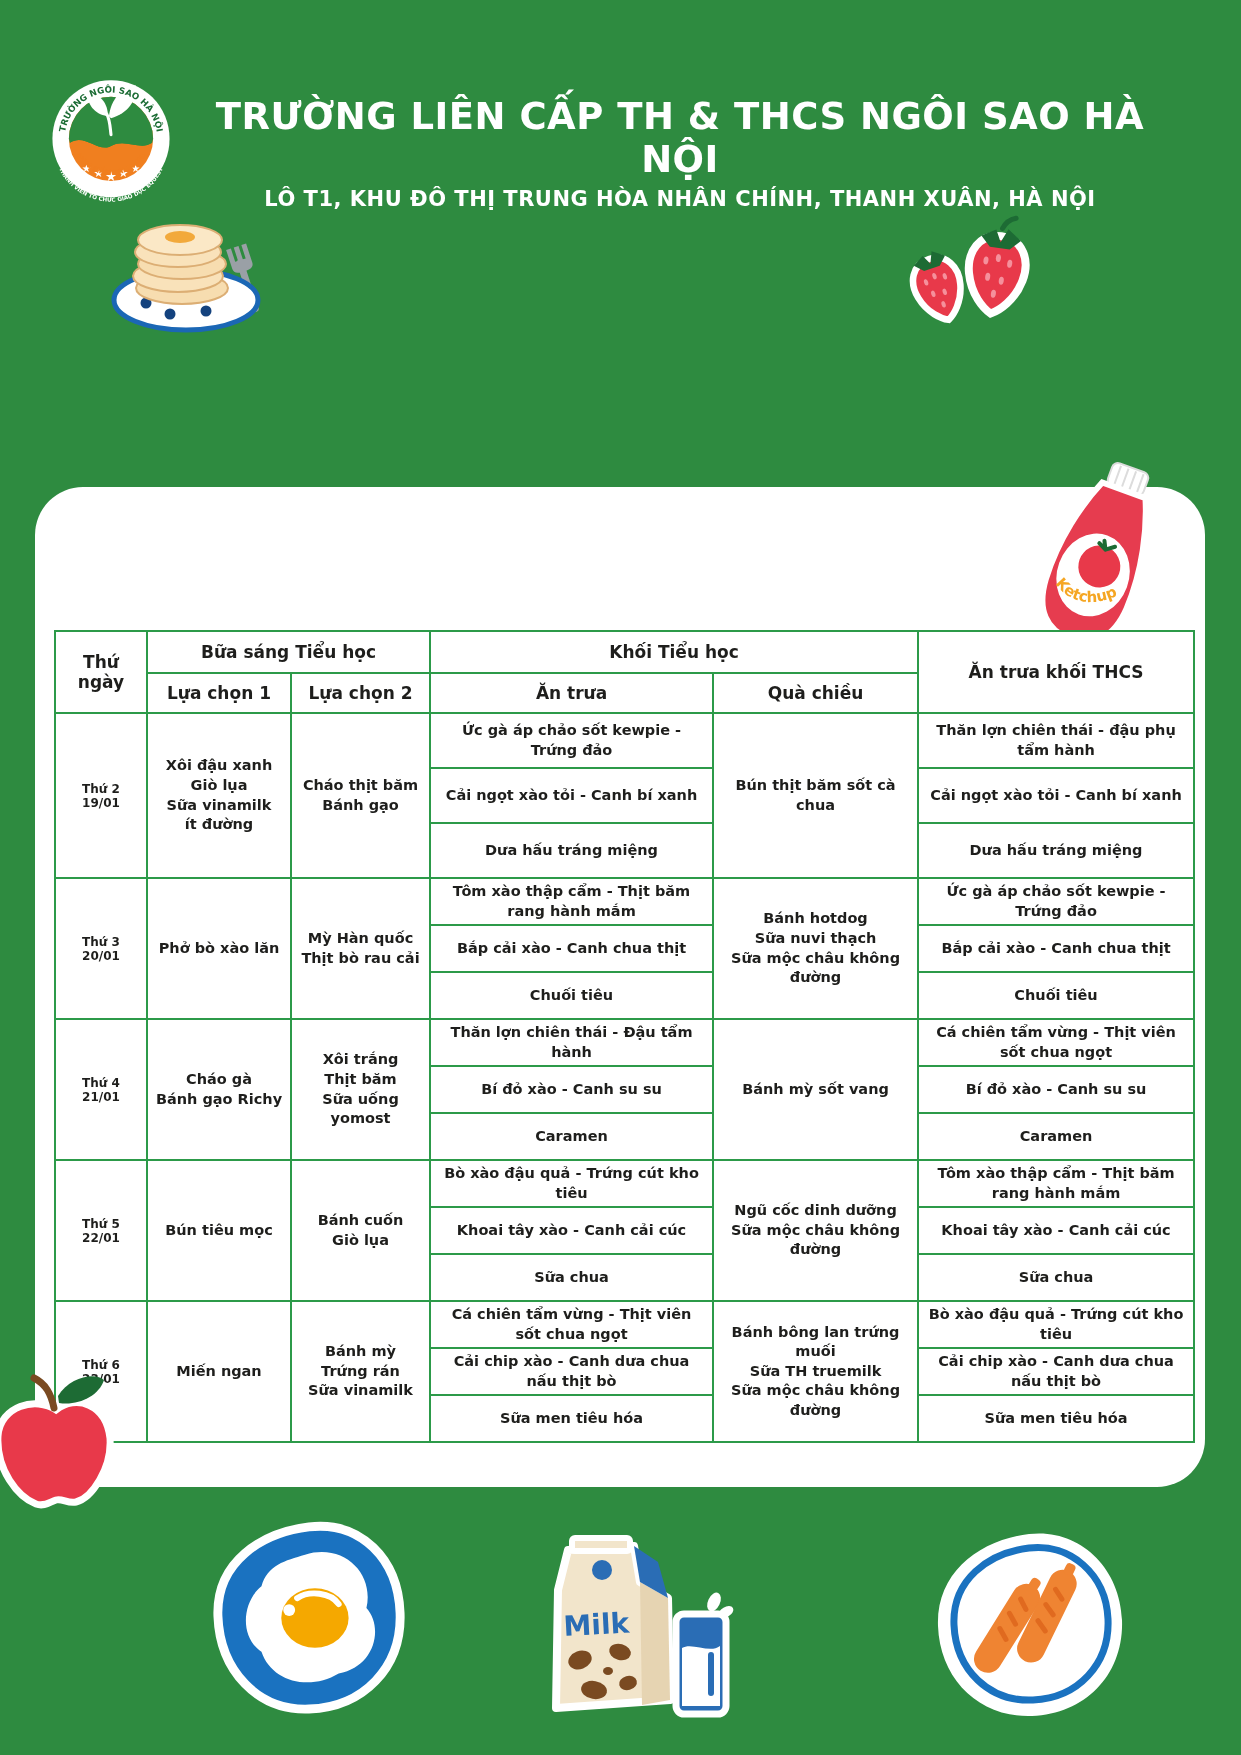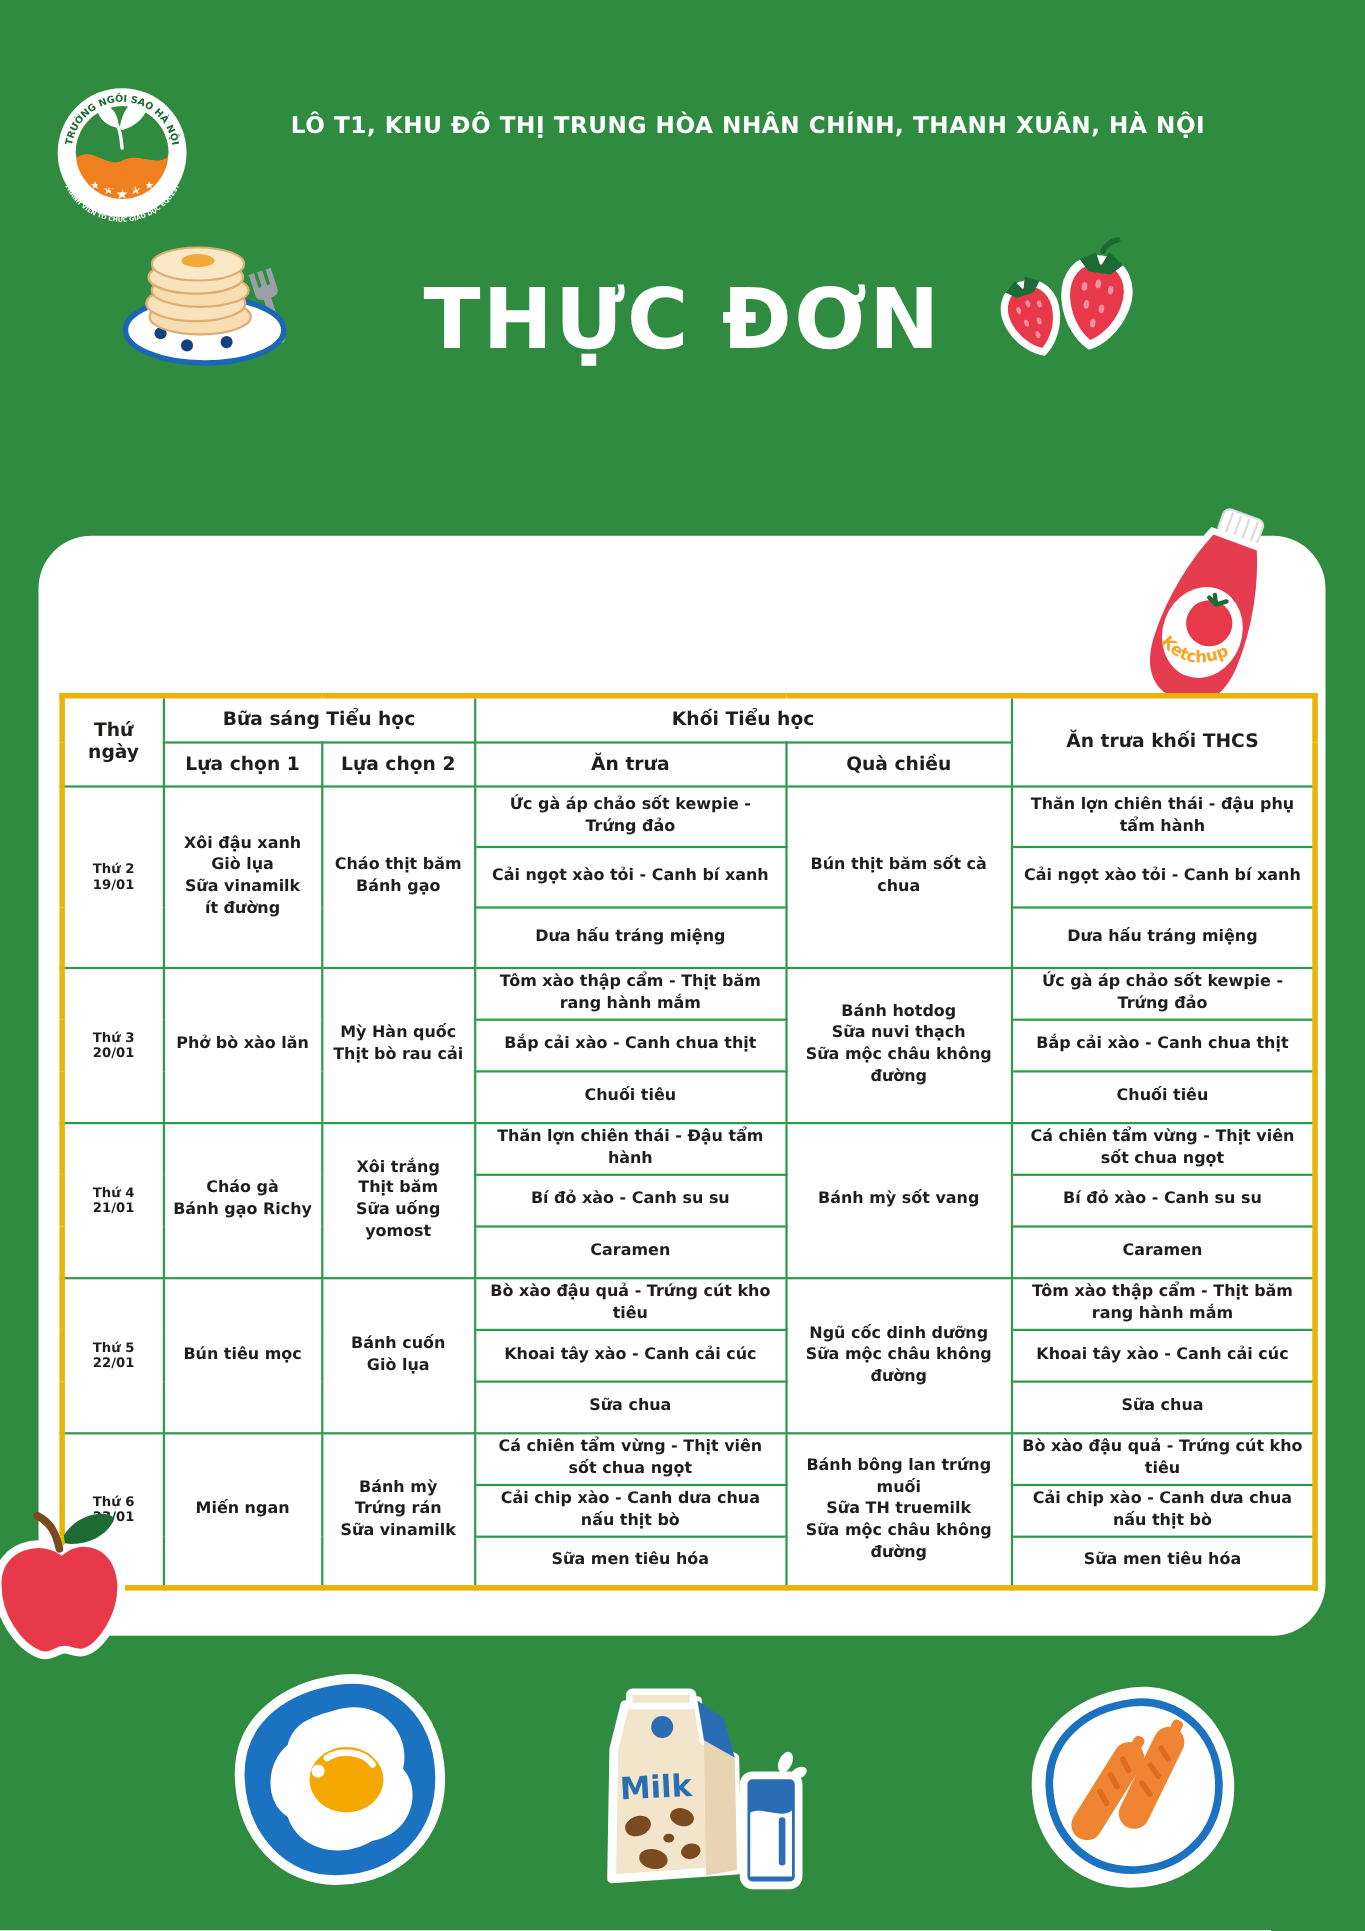--- a/index.html
+++ b/index.html
@@ -20,21 +20,21 @@
          font-size:76px;font-weight:800;letter-spacing:2px;}
   .subtitle{left:0;top:352px;width:100%;text-align:center;color:#fff;
          font-size:56px;font-weight:800;font-style:italic;letter-spacing:1px;}
   
   .panel{left:35px;top:487px;width:1170px;height:1000px;background:#ffffff;border-radius:48px;}
   
   .menu-table{left:54px;top:630px;}
   table{border-collapse:collapse;table-layout:fixed;width:1139px;background:#fff;}
   td,th{border:2px solid #2c9a49;color:#1e1e1c;text-align:center;vertical-align:middle;
         white-space:pre-line;padding:2px 6px;}
-  table{border:5px solid #eab308;}
+  table{border:1px solid #eab308;}
   .c-head{font-size:17px;font-weight:700;}
   .c-day{font-size:12px;font-weight:700;}
   .c-menu{font-size:14.5px;font-weight:700;line-height:1.35;}
   tr.hrow1{height:42px;} tr.hrow2{height:40px;}
   tr.sub{height:47px;} tr.sub1{height:55px;}
   
   .ketchup{left:1030px;top:458px;transform:rotate(20deg);}
 </style>
 </head>
 <body>
@@ -64,41 +64,41 @@
     </text>
     <text font-size="7" font-weight="bold" fill="#f07f1f">
       <textPath href="#arcBot" startOffset="50%" text-anchor="middle">ƯƠM MẦM TÀI NĂNG</textPath>
     </text>
     <text font-size="5.5" font-weight="bold" fill="#ffffff">
       <textPath href="#arcSub" startOffset="50%" text-anchor="middle">THÀNH VIÊN TỔ CHỨC GIÁO DỤC EQUEST</textPath>
     </text>
   </svg>
 
   <div class="abs header-text">
+    <div class="school-name">TRƯỜNG LIÊN CẤP TH &amp; THCS NGÔI SAO HÀ NỘI</div>
     <div class="school-address">LÔ T1, KHU ĐÔ THỊ TRUNG HÒA NHÂN CHÍNH, THANH XUÂN, HÀ NỘI</div>
   </div>
 
   <svg class="abs" style="left:108px;top:200px;" width="165" height="135" viewBox="0 0 165 135">
     <g transform="rotate(-18 140 85)">
       <rect x="136" y="58" width="7" height="55" rx="3" fill="#9aa0a6"></rect>
       <path d="M130,45 h5 v14 h3 v-14 h5 v14 h3 v-14 h5 v20 c0,4 -3,6 -10.5,6 c-7.5,0 -10.5,-2 -10.5,-6 Z" fill="#9aa0a6"></path>
     </g>
     <ellipse cx="78" cy="100" rx="72" ry="30" fill="#ffffff" stroke="#1b67b5" stroke-width="5"></ellipse>
     <circle cx="38" cy="103" r="5.5" fill="#14427e"></circle>
     <circle cx="62" cy="114" r="5.5" fill="#14427e"></circle>
     <circle cx="98" cy="111" r="5.5" fill="#14427e"></circle>
     <ellipse cx="74" cy="88" rx="46" ry="16" fill="#f7ddb0" stroke="#dcae74" stroke-width="2"></ellipse>
     <ellipse cx="70" cy="76" rx="45" ry="16" fill="#f9e2ba" stroke="#dcae74" stroke-width="2"></ellipse>
     <ellipse cx="74" cy="64" rx="44" ry="15" fill="#f7ddb0" stroke="#dcae74" stroke-width="2"></ellipse>
     <ellipse cx="70" cy="52" rx="43" ry="15" fill="#f9e2ba" stroke="#dcae74" stroke-width="2"></ellipse>
     <ellipse cx="72" cy="40" rx="42" ry="15" fill="#fbe8c6" stroke="#dcae74" stroke-width="2"></ellipse>
     <ellipse cx="72" cy="37" rx="15" ry="6" fill="#f2a93b"></ellipse>
   </svg>
 
-  <div class="abs title">THỰC ĐƠN</div>
 
   <svg class="abs" style="left:893px;top:206px;" width="150" height="138" viewBox="0 0 150 138">
     <g transform="translate(44,78) rotate(-18) scale(0.82)">
       <path d="M0,-32 C22,-32 32,-12 27,9 C22,30 8,42 0,46 C-8,42 -22,30 -27,9 C-32,-12 -22,-32 0,-32 Z" fill="#e8394a" stroke="#ffffff" stroke-width="8"></path>
       <path d="M-20,-30 L-6,-38 L0,-26 L6,-40 L20,-30 L10,-20 L-10,-20 Z" fill="#1d6b34"></path>
       <g fill="#f5909c">
         <ellipse cx="-12" cy="-6" rx="2.5" ry="4"></ellipse>
           <ellipse cx="0" cy="-10" rx="2.5" ry="4"></ellipse>
         <ellipse cx="12" cy="-6" rx="2.5" ry="4"></ellipse>
           <ellipse cx="-8" cy="10" rx="2.5" ry="4"></ellipse>

